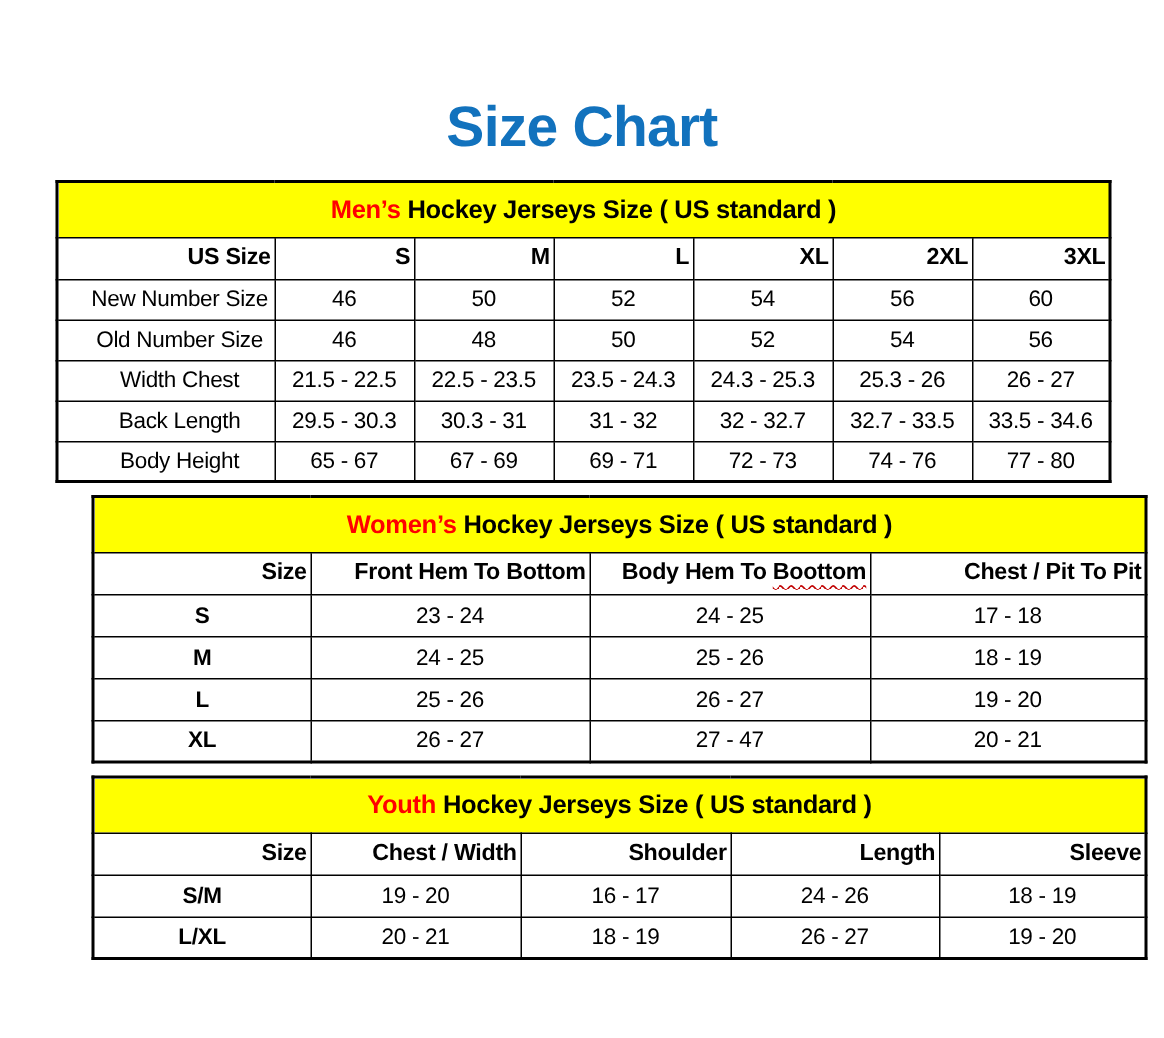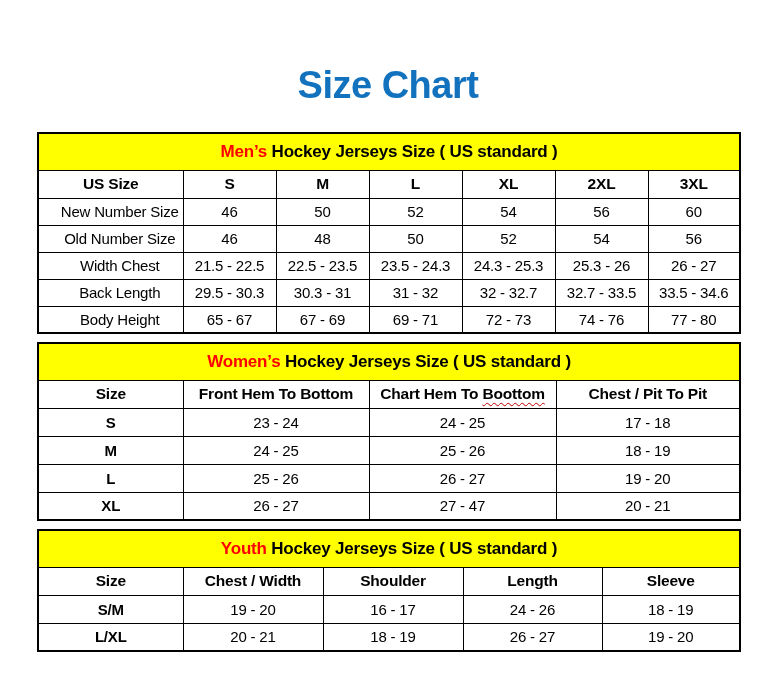--- a/index.html
+++ b/index.html
@@ -17,49 +17,49 @@
     margin-top: 64px;
     text-align: center;
     font-size: 38px;
     font-weight: bold;
     color: #1272BD;
     letter-spacing: -0.5px;
   }
   .tables {
     position: absolute;
     left: 37px;
-    top: 132px;
+    top: 120px;
     width: 702px;
   }
   table {
     width: 702px;
     table-layout: fixed;
     border-collapse: collapse;
     border: 2.5px solid #000;
   }
-  table + table { margin-top: 8px; }
+  table + table { margin-top: 8px; margin-left: 24px; }
   th, td {
     border: 1.5px solid #000;
     text-align: center;
     vertical-align: middle;
     font-size: 15px;
     line-height: 1;
     letter-spacing: -0.2px;
     padding: 0 2px;
     overflow: hidden;
     white-space: nowrap;
   }
   .band {
     background: #FFFF00;
     font-size: 17px;
     font-weight: bold;
     height: 37px;
   }
   .band .red-word { color: #FF0000; }
-  .col-head { font-weight: bold; height: 28px; font-size: 15.5px; }
+  .col-head { font-weight: bold; height: 28px; font-size: 15.5px; text-align: right; }
   .row-label { font-weight: normal; padding-left: 20px; }
   .row-label-bold { font-weight: bold; }
   .mens-table td, .mens-table .data-row th { height: 27px; }
   .womens-table td, .womens-table .data-row th { height: 28px; }
   .youth-table td, .youth-table .data-row th { height: 28px; }
   .squiggle {
     text-decoration-line: underline;
     text-decoration-style: wavy;
     text-decoration-color: #C00000;
     text-decoration-thickness: 1px;
@@ -159,21 +159,21 @@
       </colgroup>
       <thead>
         <tr>
           <th class="band" colspan="4">
             <span class="red-word">Women’s</span><span> Hockey Jerseys Size ( US standard )</span>
           </th>
         </tr>
         <tr>
           <th class="col-head">Size</th>
           <th class="col-head">Front Hem To Bottom</th>
-          <th class="col-head"><span>Chart Hem To </span><span class="squiggle">Boottom</span></th>
+          <th class="col-head"><span>Body Hem To </span><span class="squiggle">Boottom</span></th>
           <th class="col-head">Chest / Pit To Pit</th>
         </tr>
       </thead>
       <tbody>
         <tr class="data-row">
           <td class="row-label-bold">S</td>
           <td>23 - 24</td>
           <td>24 - 25</td>
           <td>17 - 18</td>
         </tr>

